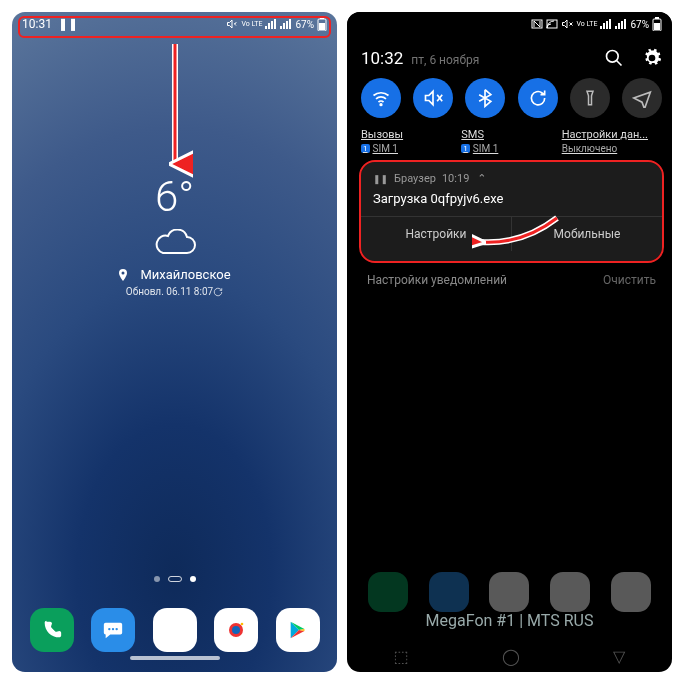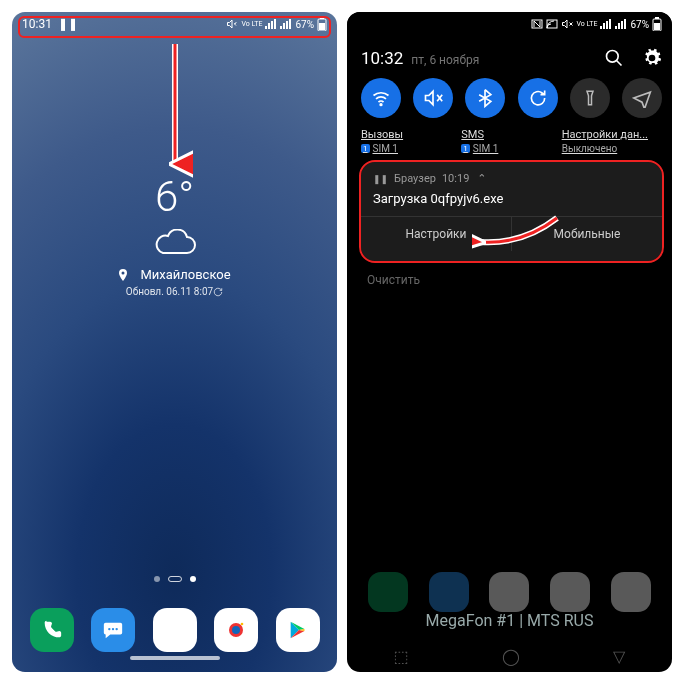--- a/index.html
+++ b/index.html
@@ -412,20 +412,21 @@
               <marker id="ah2" markerWidth="10" markerHeight="8" refX="2" refY="4" orient="auto">
                 <path d="M10 0 L0 4 L10 8 z" fill="#e22" stroke="#fff"></path>
               </marker>
             </defs>
           <path d="M85 8 Q 50 35 8 32" stroke="#fff" stroke-width="6" fill="none"></path>
           <path d="M85 8 Q 50 35 8 32" stroke="#e22" stroke-width="3" fill="none" marker-end="url(#ah2)"></path>
         </svg>
       </div>
 
       <div class="notif-footer">
+        <span>Настройки уведомлений</span>
         <span style="color:#666">Очистить</span>
       </div>
     </div>
 
     <div class="dock-right">
       <div class="app app-phone"></div>
       <div class="app app-msg"></div>
       <div class="app app-yndx"></div>
       <div class="app app-cam"></div>
       <div class="app app-play"></div>

